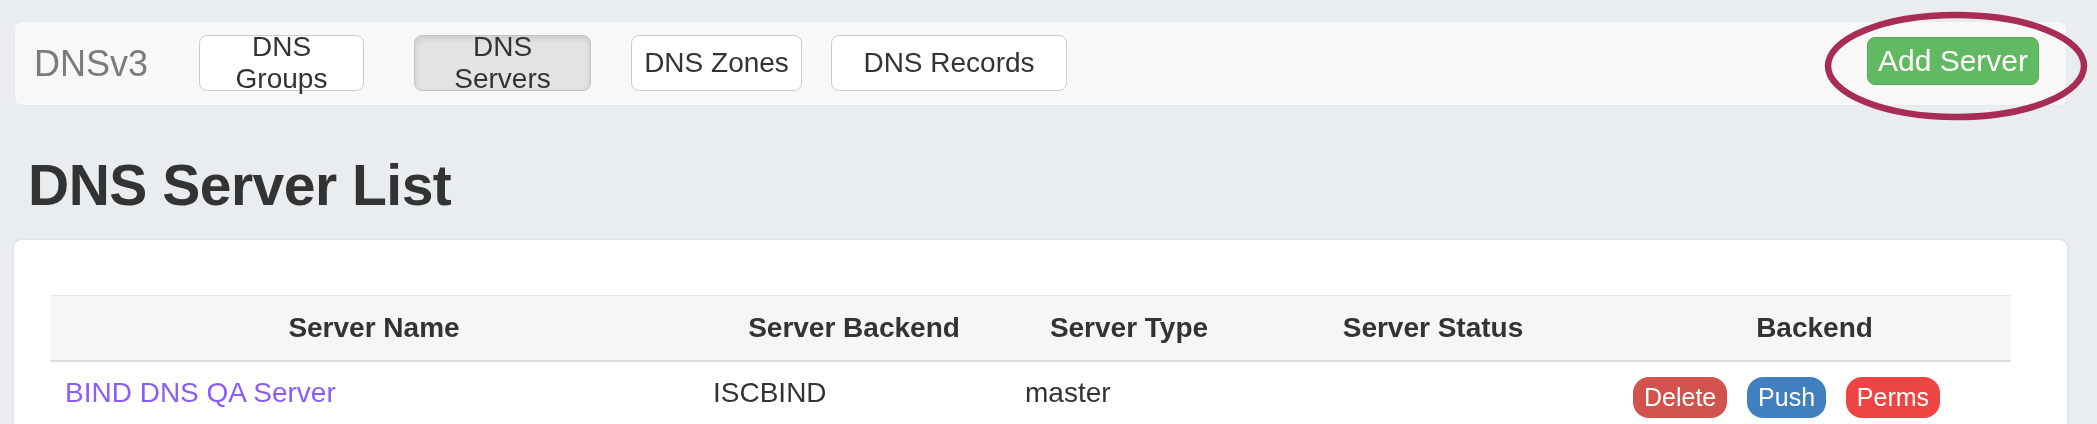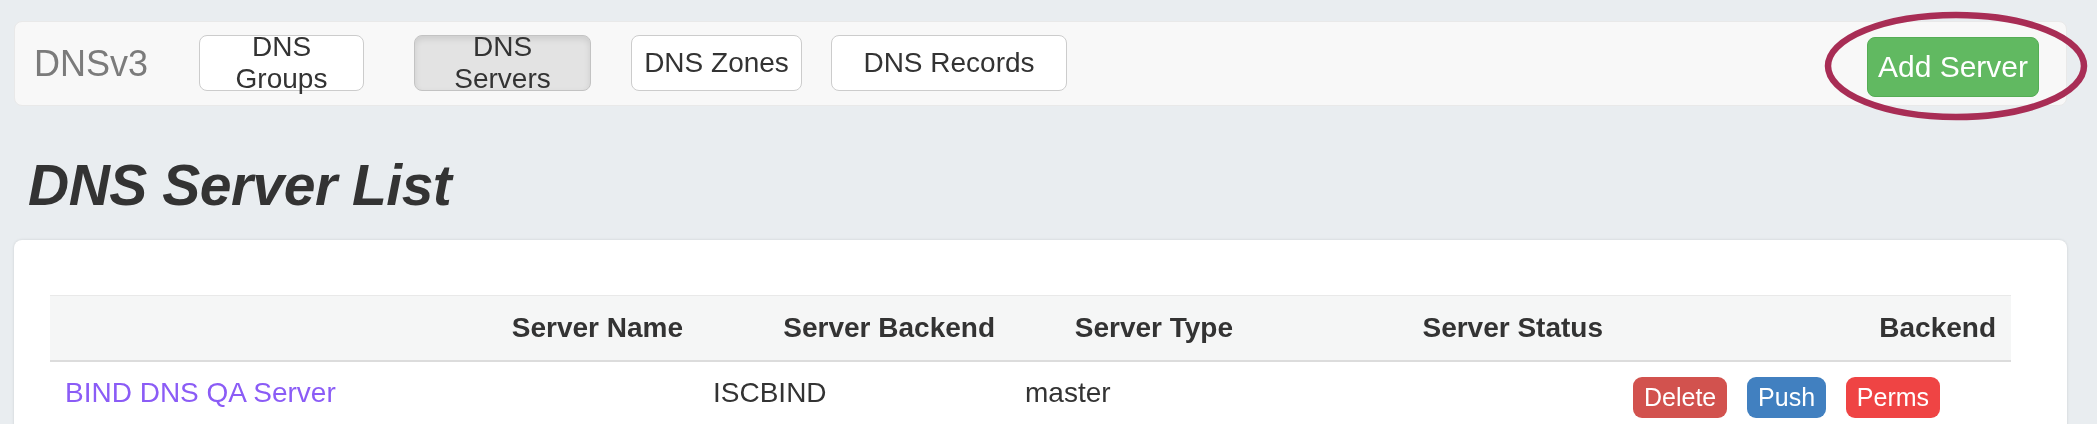--- a/index.html
+++ b/index.html
@@ -54,21 +54,21 @@
     box-shadow: inset 0 3px 6px rgba(0,0,0,0.10);
   }
   .nav-btn.groups  { left: 184px; width: 165px; }
   .nav-btn.servers { left: 399px; width: 177px; }
   .nav-btn.zones   { left: 616px; width: 171px; }
   .nav-btn.records { left: 816px; width: 236px; }
 
   .add-btn {
     position: absolute;
     top: 15px; right: 27px;
-    width: 172px; height: 60px;
+    width: 172px; height: 48px;
     background: #61b961;
     border: 1px solid #55ad55;
     border-radius: 8px;
     box-sizing: border-box;
     color: #fff;
     font-size: 30px;
     display: flex;
     align-items: center;
     justify-content: center;
     cursor: pointer;
@@ -86,21 +86,20 @@
 
   
   .page-title {
     position: absolute;
     left: 28px; top: 152px;
     margin: 0;
     font-size: 57px;
     font-weight: bold;
     color: #333;
     letter-spacing: -0.5px;
-    font-style: italic;
   }
 
   
   .card {
     position: absolute;
     left: 14px; top: 240px;
     width: 2053px; height: 320px;
     background: #ffffff;
     border-radius: 8px;
     box-shadow: 0 0 3px rgba(0,0,0,0.12);
@@ -113,40 +112,40 @@
     table-layout: fixed;
   }
   .server-table th {
     background: #f5f6f6;
     border-top: 1px solid #e9e9e9;
     border-bottom: 2px solid #dcdcdc;
     padding: 16px 15px;
     font-size: 28px;
     font-weight: bold;
     color: #333;
-    text-align: right;
+    text-align: center;
   }
   .server-table td {
     padding: 15px 15px;
     font-size: 28px;
     color: #333;
     vertical-align: top;
     text-align: left;
   }
   a.server-link {
     color: #8b5cf6;
     text-decoration: none;
     cursor: pointer;
   }
   .action-btn {
     display: inline-block;
     padding: 6px 11px;
     margin-right: 12px;
     border: none;
-    border-radius: 9px;
+    border-radius: 16px;
     color: #ffffff;
     font-size: 25px;
     line-height: 1.15;
     cursor: pointer;
     font-family: inherit;
   }
   .action-btn.delete { background: #d2524e; }
   .action-btn.push   { background: #4180c0; }
   .action-btn.perms  { background: #ef4444; }
 </style>

